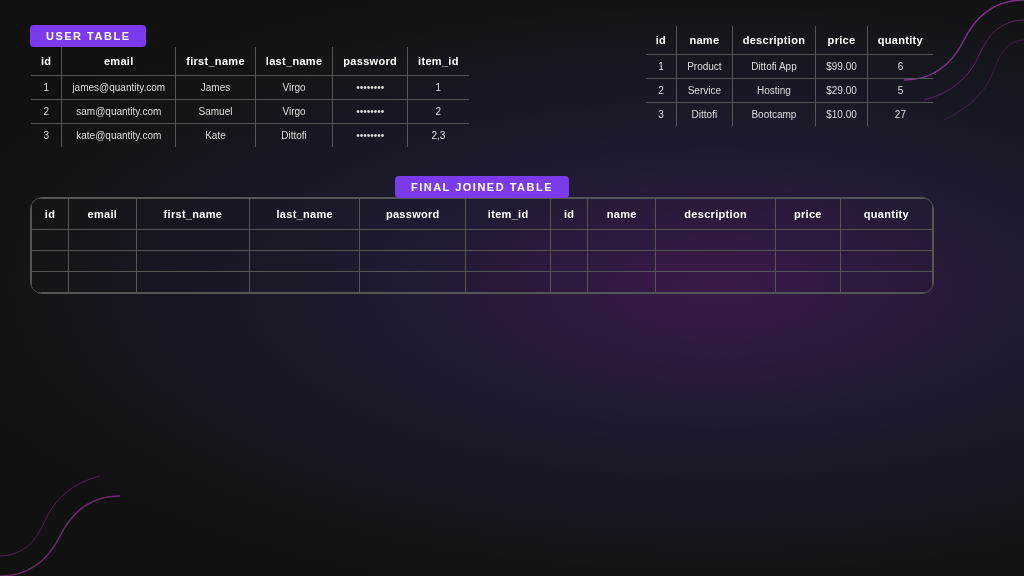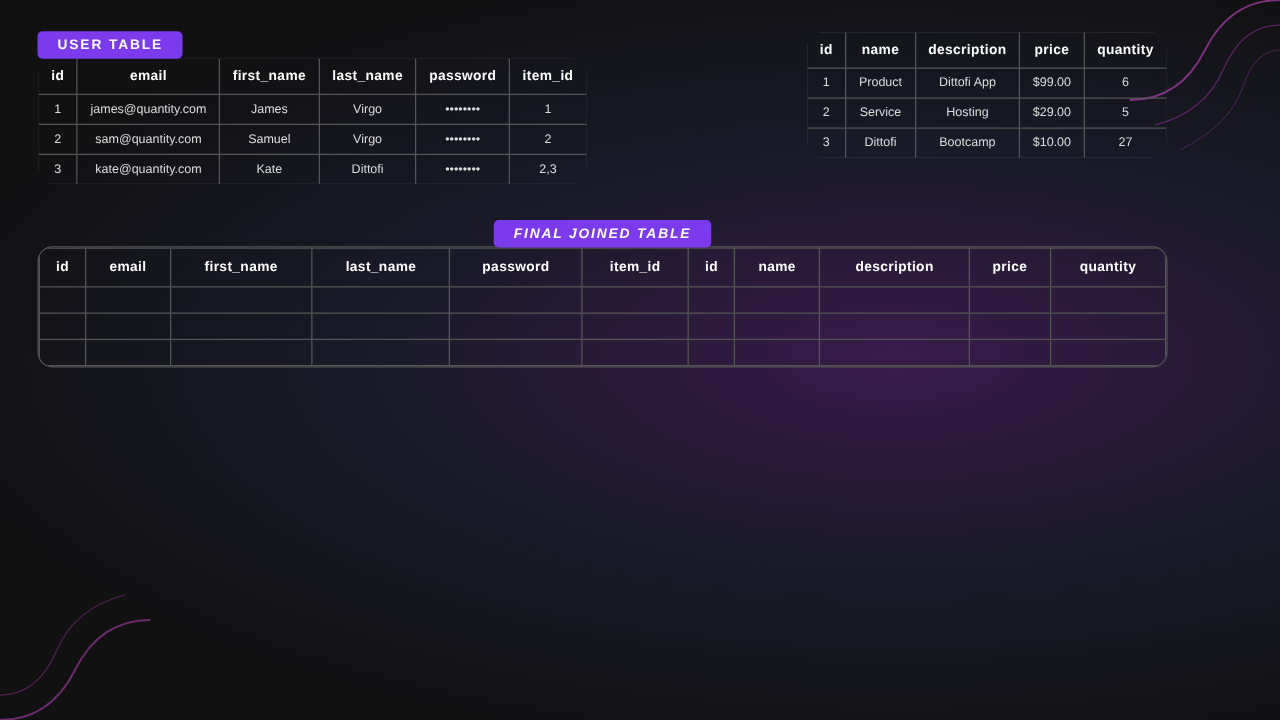--- a/index.html
+++ b/index.html
@@ -114,21 +114,20 @@
 
     
     .bottom-section {
       margin-top: 28px;
     }
 
     .bottom-label-row {
       display: flex;
       justify-content: center;
       margin-bottom: -1px;
-      font-style: italic;
     }
 
     .joined-table-wrapper {
       overflow: hidden;
       border-radius: 12px;
       border: 1.5px solid #555;
     }
 
     .joined-table {
       border-collapse: collapse;

